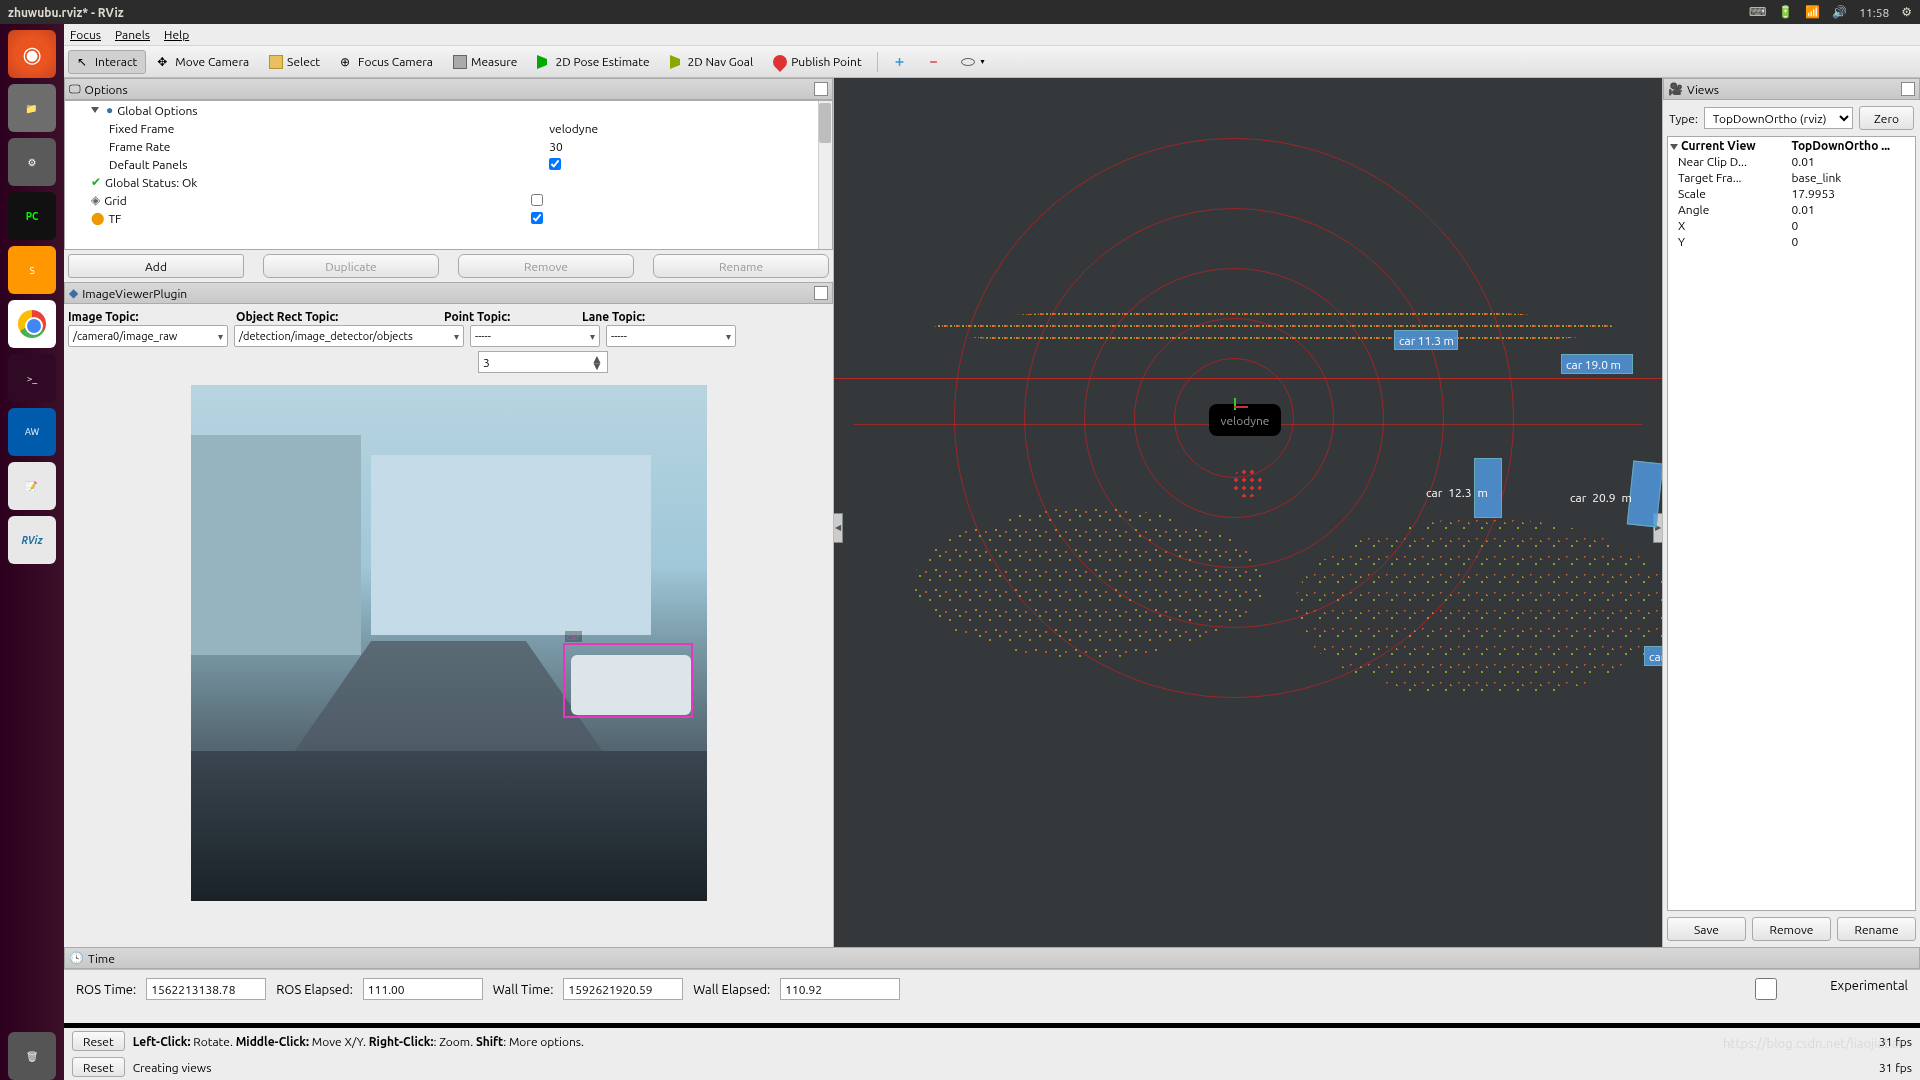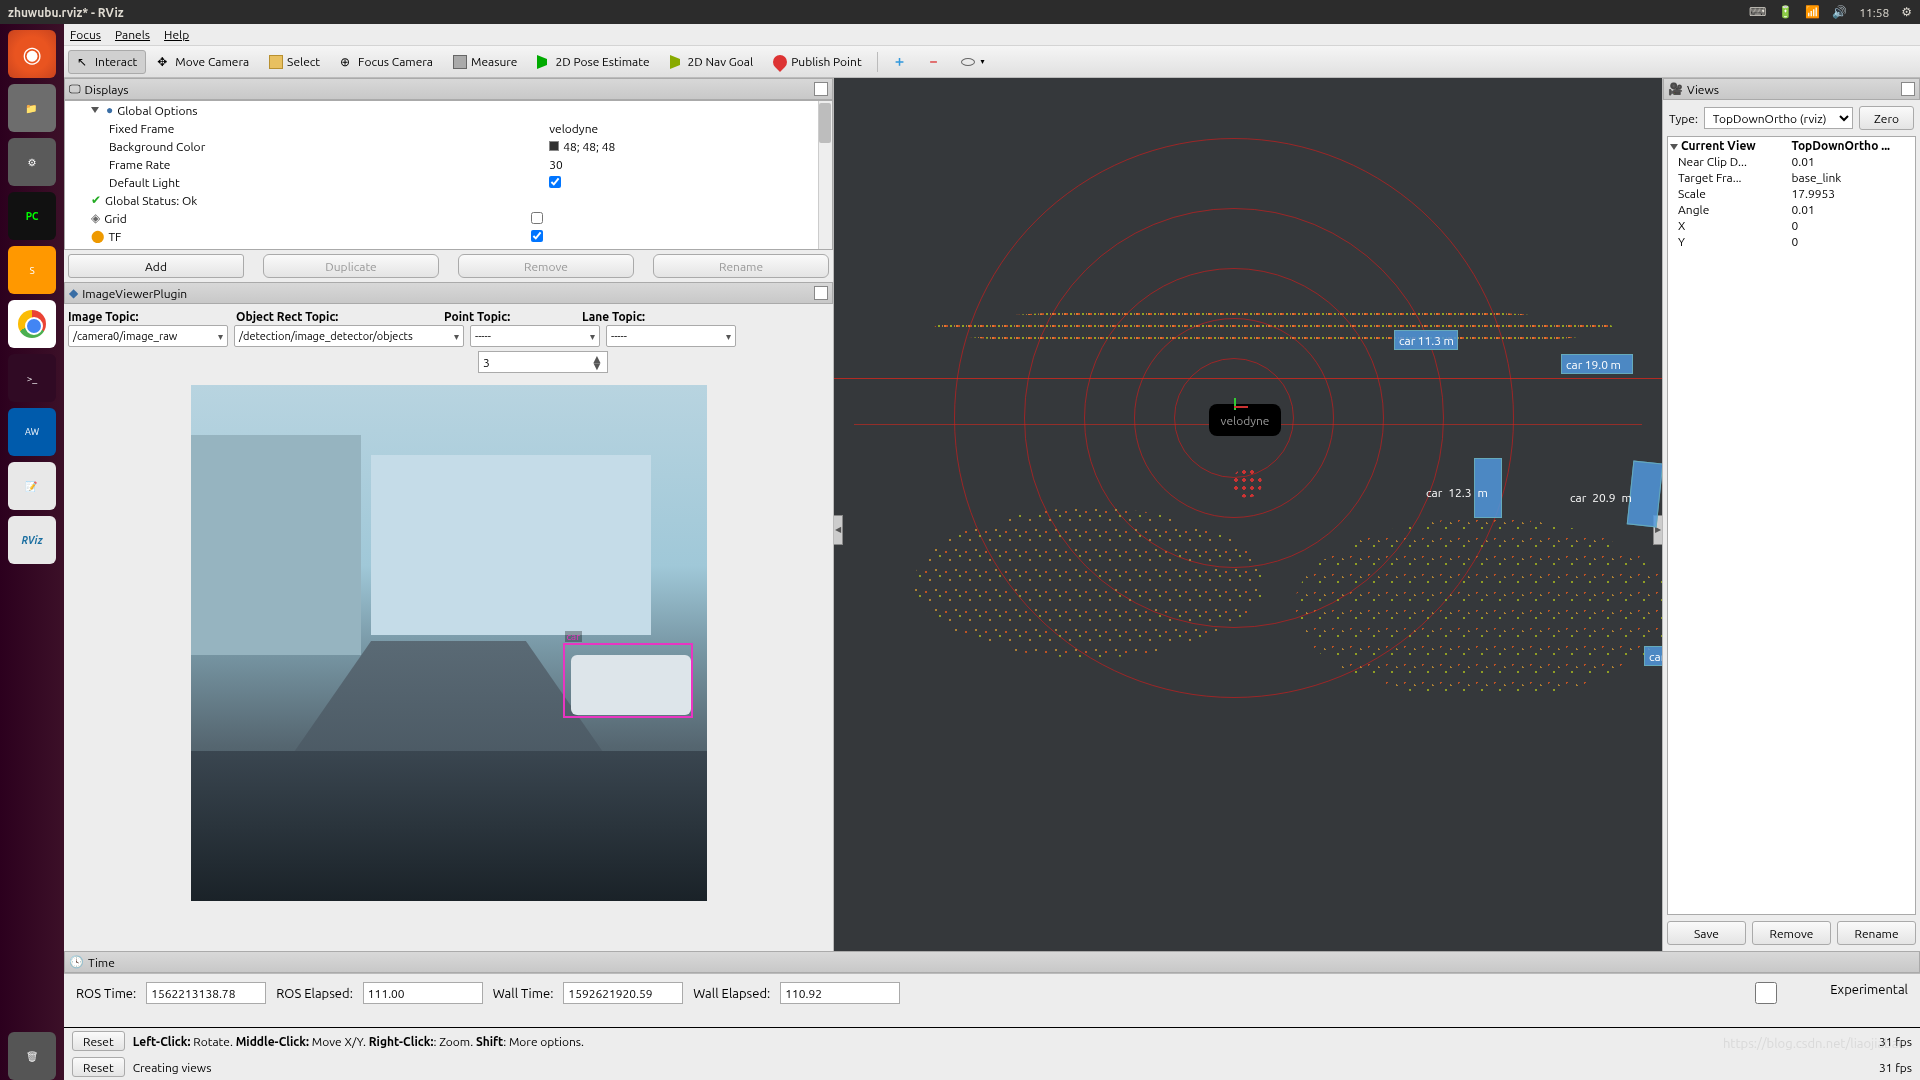--- a/index.html
+++ b/index.html
@@ -119,21 +119,21 @@
 .vt-row .v.root { font-weight: bold; }
 .views-btns { display: flex; gap: 6px; padding: 6px 4px; }
 .views-btns button { flex: 1; height: 24px; background: linear-gradient(#fafafa,#e4e4e4); border: 1px solid #aaa; border-radius: 3px; }
 
 
 .time-panel { height: 54px; border-top: 1px solid #bbb; background: #ededed; }
 .time-row { display: flex; align-items: center; padding: 8px 12px; gap: 10px; }
 .time-row label { font-size: 13px; }
 .time-row input { width: 120px; height: 22px; border: 1px solid #aaa; padding: 0 4px; background:#fff;}
 .time-row .exp { margin-left: auto; display: flex; align-items: flex-start; gap: 4px; }
-.status-rows { border-top: 1px solid #000000; }
+.status-rows { border-top: 5px solid #000000; }
 .status-row { display: flex; align-items: center; gap: 8px; padding: 4px 8px; height: 26px; }
 .status-row button { height: 20px; padding: 0 10px; background: linear-gradient(#fafafa,#e4e4e4); border: 1px solid #aaa; border-radius: 3px; }
 .status-row .fps { margin-left:auto; }
 .watermark { position:absolute; right:14px; bottom:30px; color:rgba(180,180,180,0.35); font-size:13px;}
 .ic-sqf{width:10px;height:10px;background:#e8c060;border:1px solid #b89030;}
 .ic-ruler{width:14px;height:4px;background:#aaa;border:1px solid #666;}
 .ic-arrow-g{width:0;height:0;border-left:10px solid #0a0;border-top:4px solid transparent;border-bottom:4px solid transparent;}
 .ic-arrow-y{width:0;height:0;border-left:10px solid #8a0;border-top:4px solid transparent;border-bottom:4px solid transparent;}
 .ic-pin{width:8px;height:8px;background:#d33;border-radius:50% 50% 50% 0;transform:rotate(-45deg);}
 .ic-plus{color:#39d;font-weight:bold;font-size:14px;}
@@ -228,21 +228,21 @@
         <span class="ic-eye"></span>
         <span style="font-size:8px;margin-left:2px">▾</span>
       </div>
   </div>
 
   <div class="content">
 
     <div class="left-panel">
       <div class="panel-header">
         <span>🖵</span>
-        <span>Displays</span>
+        <span>Options</span>
         <div class="close-box"></div>
       </div>
       <div class="displays-tree">
         <div class="scroll-stub">
             <div class="scroll-thumb"></div>
           </div>
         <div class="tree-row">
             <span class="indent1"></span>
             <span class="tree-label">
               <span class="tri"></span>
@@ -250,34 +250,26 @@
               <span>Global Options</span>
             </span>
           </div>
         <div class="tree-row">
             <span class="indent2"></span>
             <span class="tree-label">Fixed Frame</span>
             <span class="tree-value">velodyne</span>
           </div>
         <div class="tree-row">
             <span class="indent2"></span>
-            <span class="tree-label">Background Color</span>
-            <span class="tree-value">
-              <span style="width:10px;height:10px;background:#303030;display:inline-block;border:1px solid #888"></span>
-              <span>48; 48; 48</span>
-            </span>
-          </div>
-        <div class="tree-row">
-            <span class="indent2"></span>
             <span class="tree-label">Frame Rate</span>
             <span class="tree-value">30</span>
           </div>
         <div class="tree-row">
             <span class="indent2"></span>
-            <span class="tree-label">Default Light</span>
+            <span class="tree-label">Default Panels</span>
             <span class="tree-value">
               <input type="checkbox" class="tree-cb" checked="" style="">
             </span>
           </div>
         <div class="tree-row">
             <span class="indent1"></span>
             <span class="tree-label">
               <span style="color:#2a2">✔</span> 
               <span>Global Status: Ok</span>
             </span>

